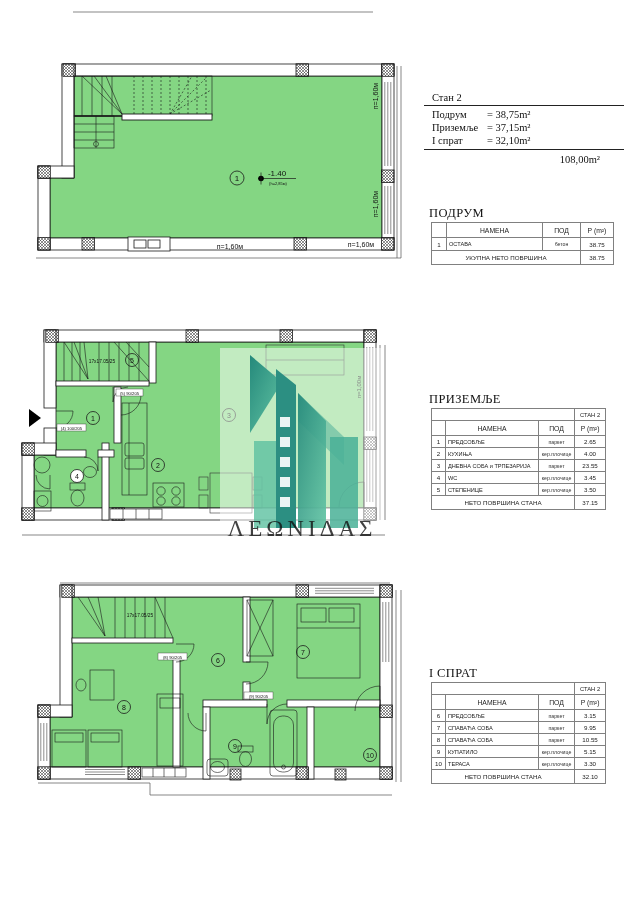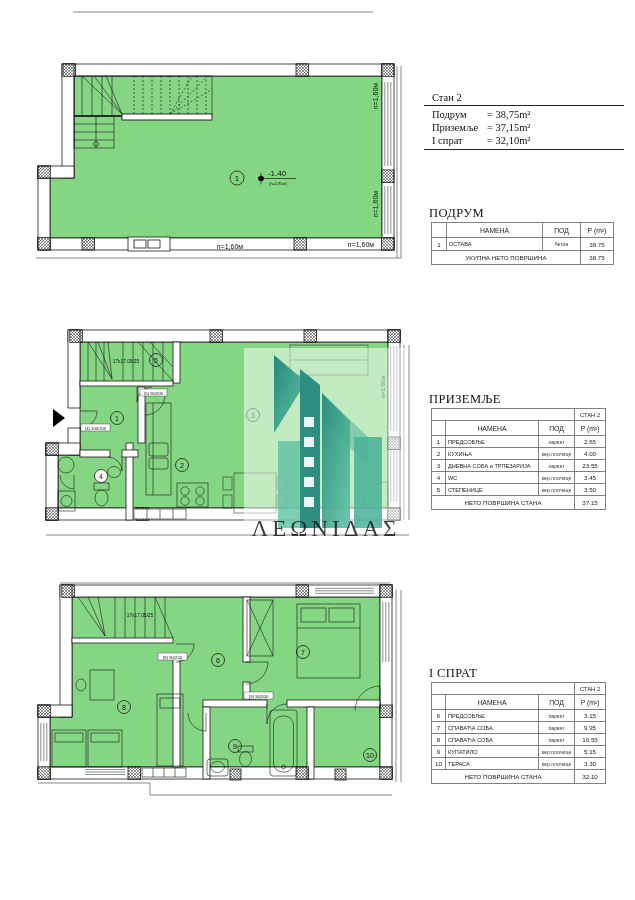--- a/index.html
+++ b/index.html
@@ -119,21 +119,21 @@
   </g>
   <g font-size="7">
     <text x="200" y="240.5" text-anchor="middle">п=1,60м</text>
     <text x="331" y="238.5" text-anchor="middle">п=1,60м</text>
     <text x="348" y="88" text-anchor="middle" transform="rotate(-90 348 88)">п=1,60м</text>
     <text x="348" y="196" text-anchor="middle" transform="rotate(-90 348 196)">п=1,60м</text>
   </g>
 </svg>
 </div>
 
-<div class="plan" style="left:38px;top:325px">
+<div class="plan" style="left:14px;top:325px">
 <svg width="385" height="245" viewBox="0 0 385 245">
   <defs>
     <pattern id="hB" width="3" height="3" patternUnits="userSpaceOnUse">
       <path d="M0 3 L3 0 M0 0 L3 3" stroke="#222" stroke-width="0.5"></path>
     </pattern>
     <linearGradient id="tg" x1="0" y1="0" x2="1" y2="1">
       <stop offset="0" stop-color="#25897b"></stop>
           <stop offset="1" stop-color="#62c4a4"></stop>
     </linearGradient>
   </defs>
@@ -380,20 +380,21 @@
     <div class="s-row">
       <span class="s-label">Приземље</span>
       <span class="s-val">= 37,15m²</span>
     </div>
     <div class="s-row">
       <span class="s-label">I спрат</span>
       <span class="s-val">= 32,10m²</span>
     </div>
   </div>
   <div class="rule"></div>
+  <div class="s-total">108,00m²</div>
 </div>
 
 <div class="sec-title" style="top:206px">ПОДРУМ</div>
 <table class="dtable" id="t-podrum">
   <colgroup>
       <col style="width:15px">
       <col style="width:96px">
       <col style="width:38px">
       <col style="width:33px">
     </colgroup>

